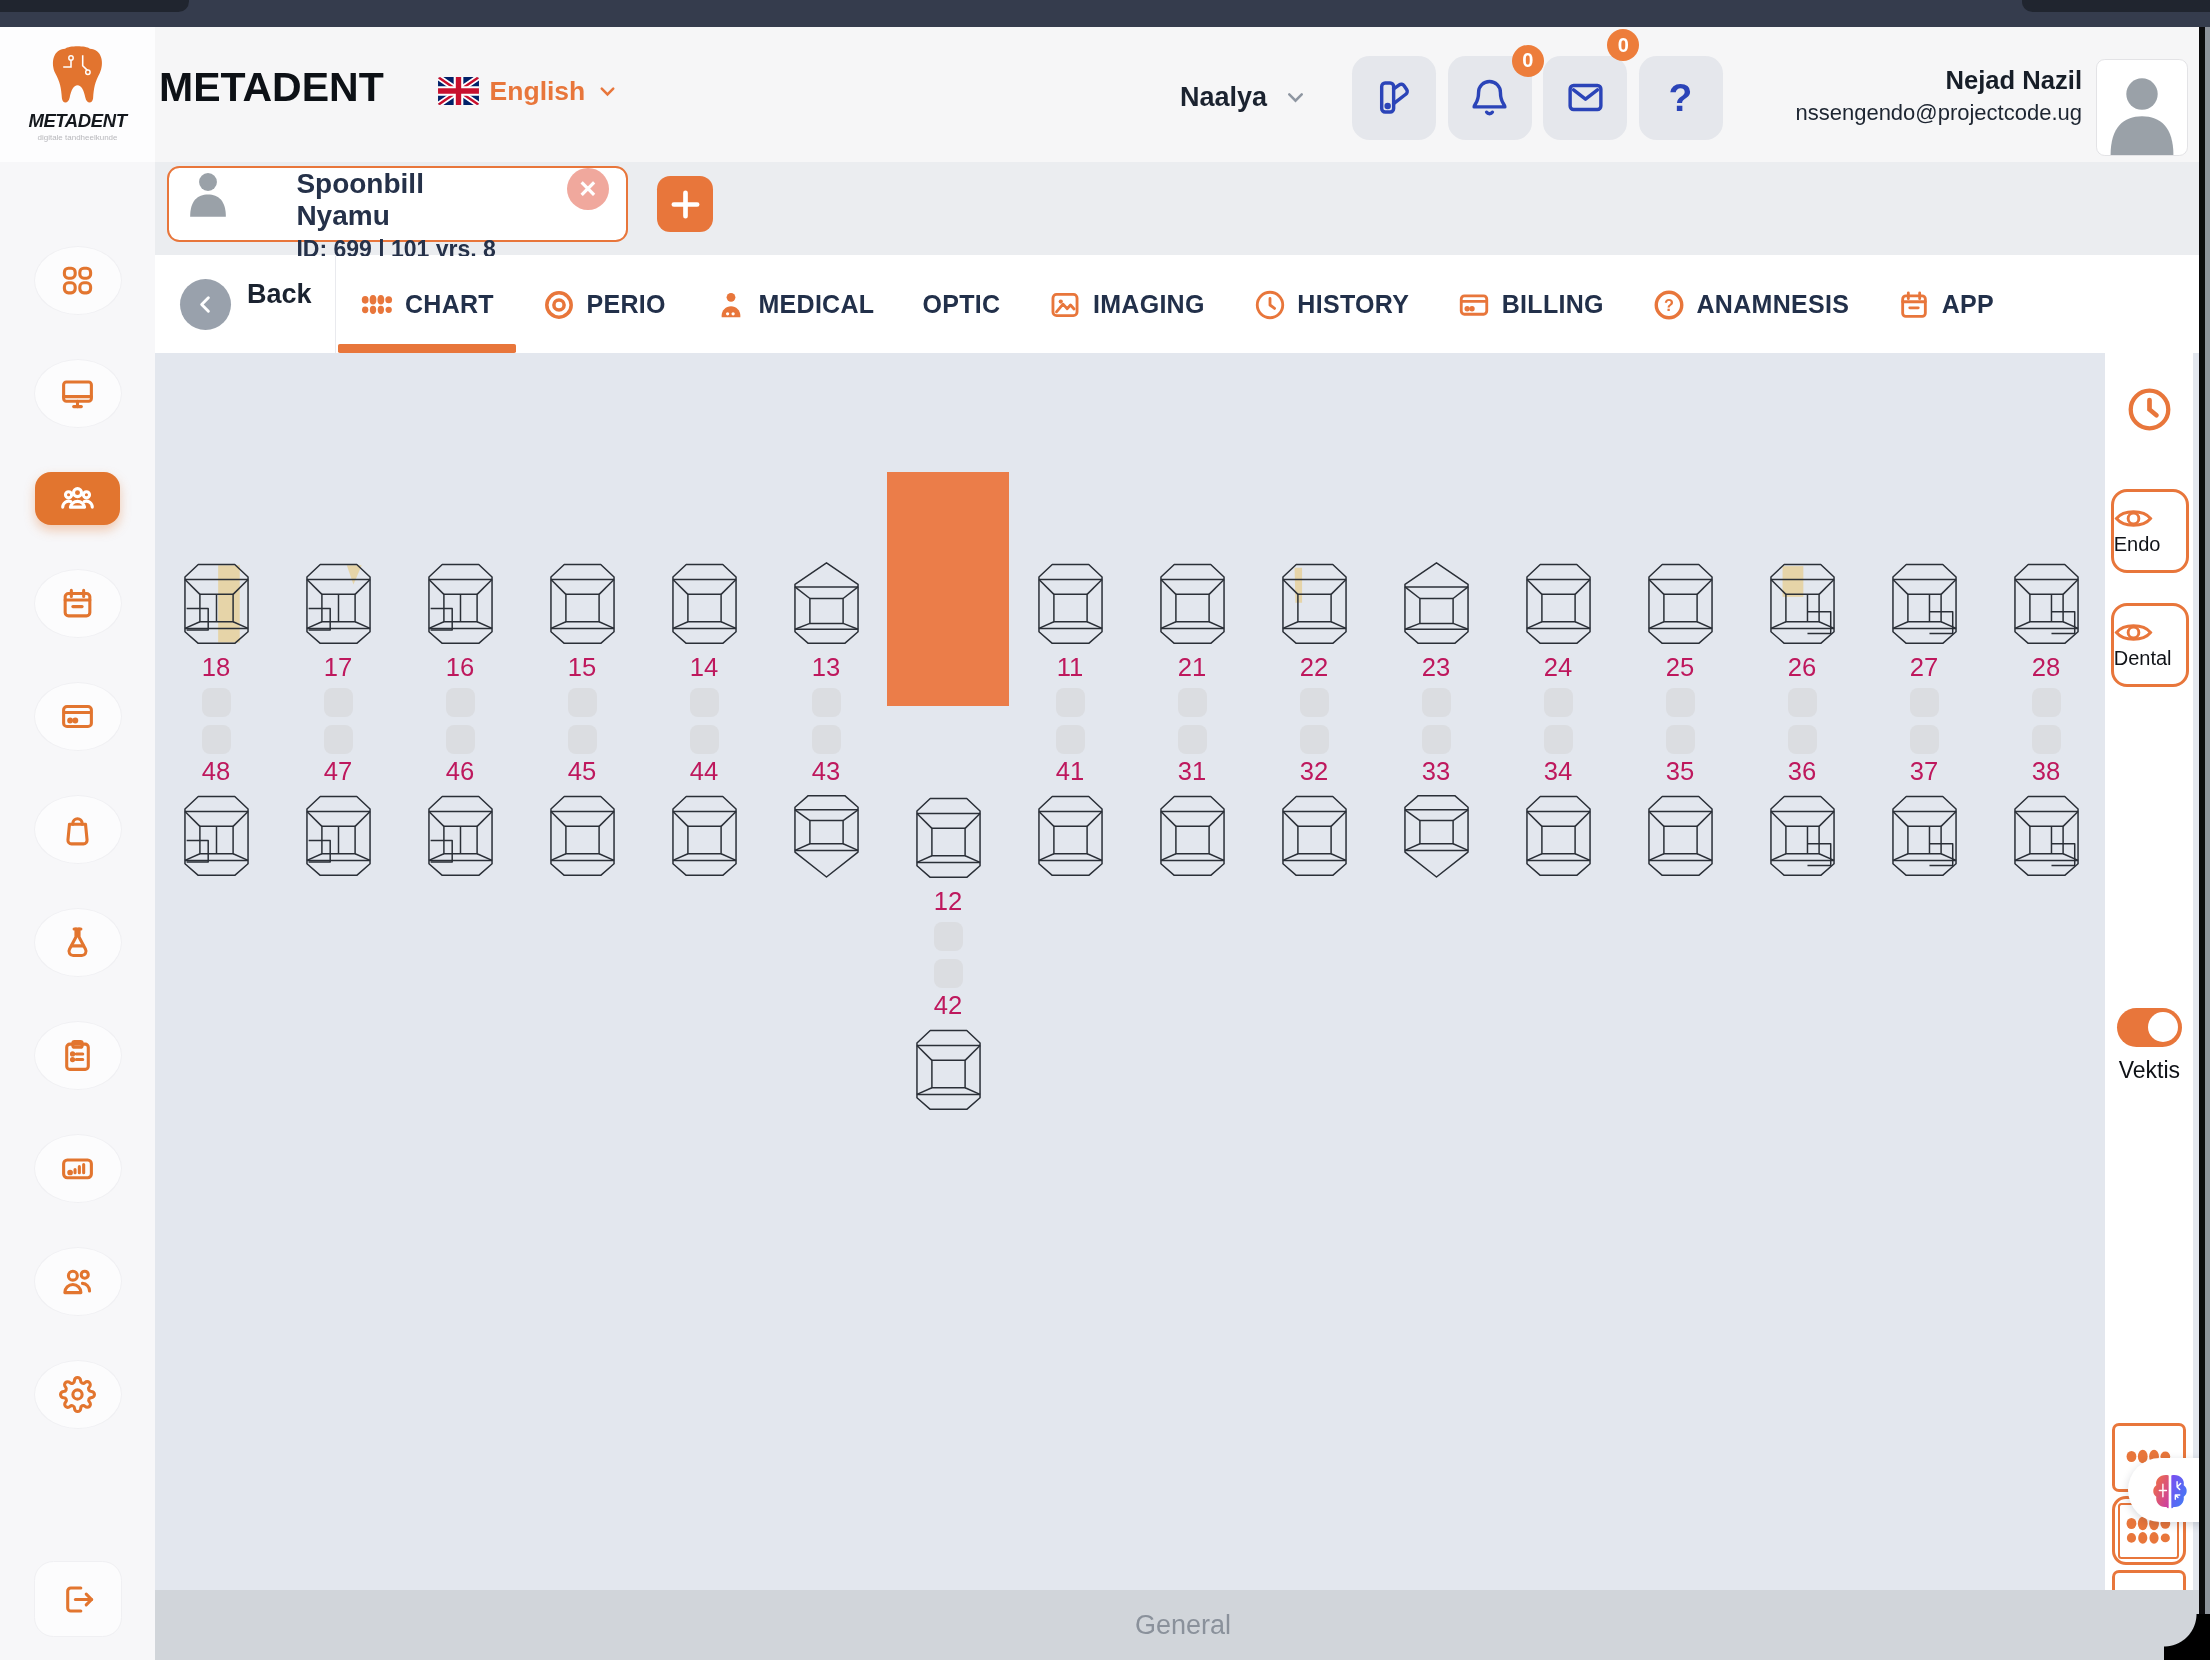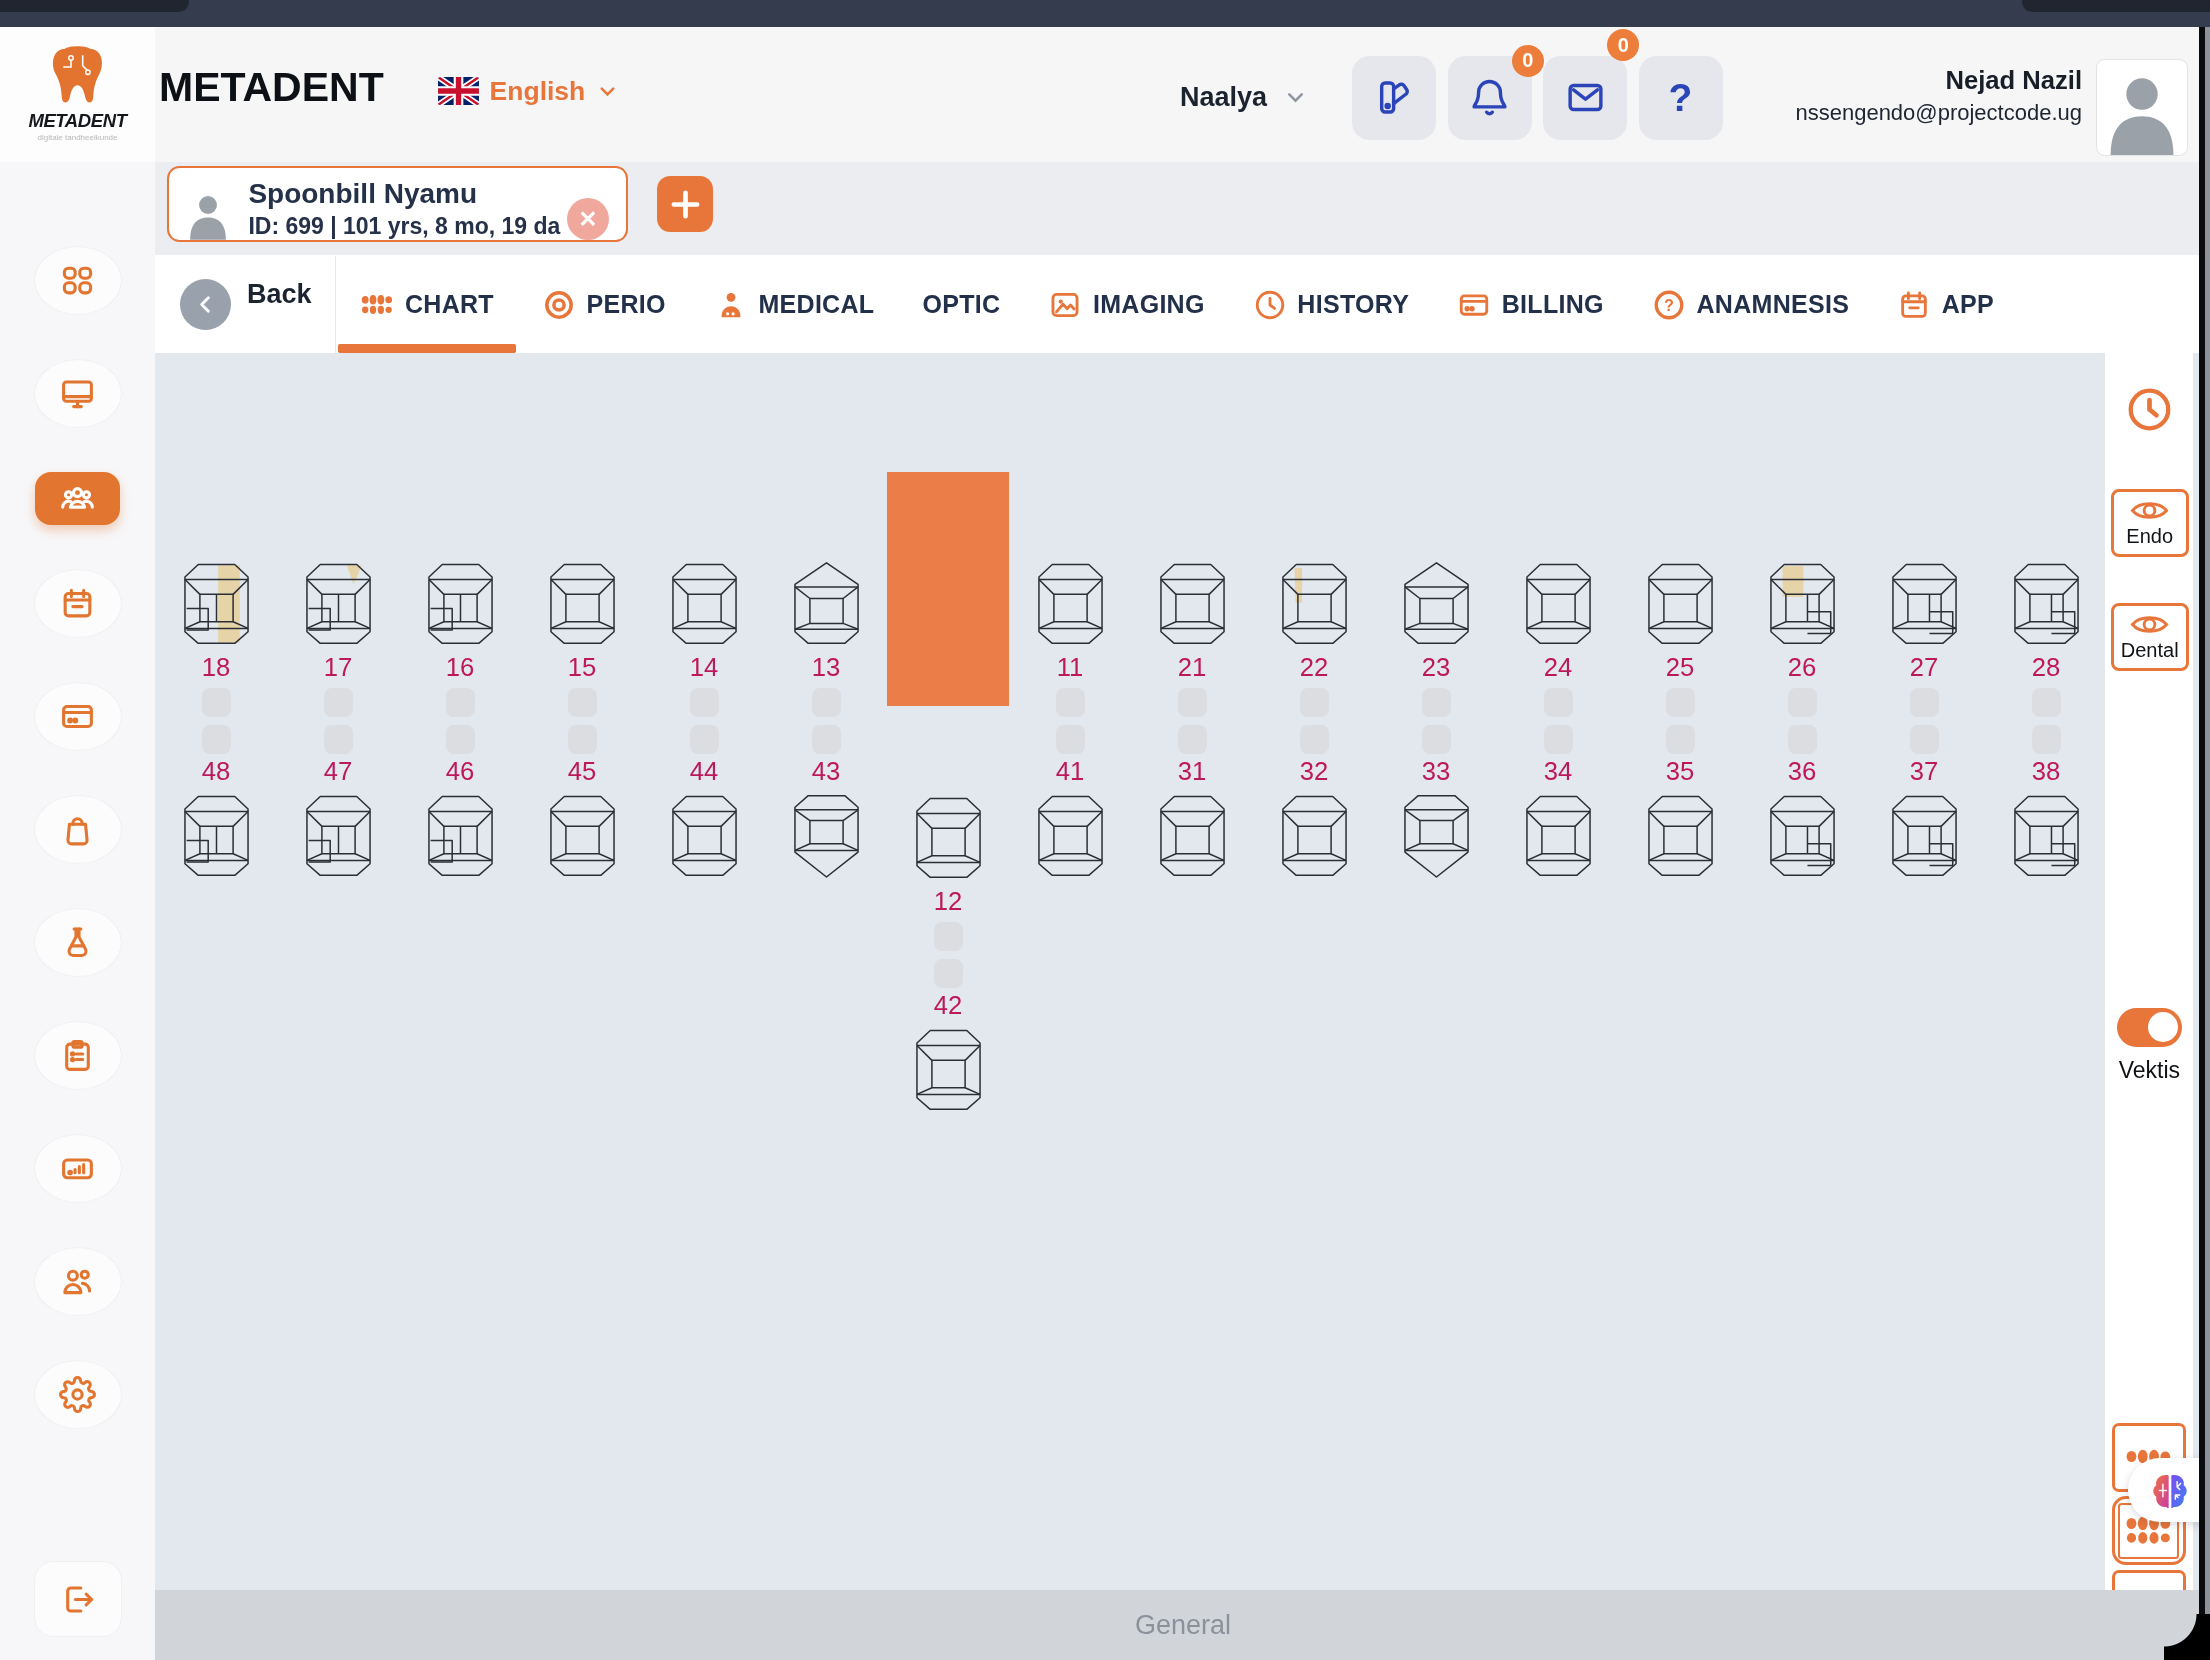--- a/index.html
+++ b/index.html
@@ -54,21 +54,21 @@
   .sb-item.active { width:85px; height:53px; border-radius:16px; background:#E2752F; border:none; color:#fff;
     box-shadow:0 5.3px 10.6px rgba(226,117,47,.35); }
   .sb-logout { position:absolute; bottom:23px; left:34px; width:88px; height:76px; border-radius:19.4px;
     background:#FCFCFD; border:1.8px solid #F0F0F3; display:flex; align-items:center; justify-content:center;
     color:#E2752F; cursor:pointer; }
   .sb-logout svg { width:37px; height:37px; }
 
   
   .patient-bar { position:absolute; left:155px; top:161px; width:2056px; height:94px; background:#EBEDF0; z-index:8; }
   .patient-card { position:absolute; left:12.4px; top:5.3px; width:461px; height:76px; background:#fff;
-    border:2.6px solid #E8763B; border-radius:12.4px; display:flex; align-items:flex-end; padding:0 17.6px; cursor:pointer; }
+    border:2.6px solid #E8763B; border-radius:12.4px; display:flex; align-items:flex-start; padding:0 17.6px; cursor:pointer;gap:48px; }
   .patient-card .p-sil { width:42px; height:49px; flex:0 0 auto; }
   .p-meta { margin-left:19.4px; flex:1; }
   .p-name { font-size:28px; font-weight:700; color:#253149; }
   .p-id { font-size:23px; font-weight:600; color:#253149; margin-top:3.5px; }
   .p-close { width:42px; height:42px; border-radius:50%; background:#F0A89D; color:#fff; display:flex;
     align-items:center; justify-content:center; font-size:23px; font-weight:800; cursor:pointer; flex:0 0 auto; }
   .add-patient { position:absolute; left:502px; top:15px; width:56px; height:56px; border-radius:13.2px;
     background:#E8763B; border:none; color:#fff; cursor:pointer; display:flex; align-items:center; justify-content:center; }
   .add-patient svg { width:35px; height:35px; }
 
@@ -100,22 +100,22 @@
   .tooth-g svg { width:83px; height:93px; display:block; }
   .tooth-num { height:34px; line-height:34px; font-size:25.6px; font-weight:500; color:#be185d; }
   .surface-cb { width:29px; height:29px; border-radius:8px; background:#DBDDE1; cursor:pointer; }
   .surface-cb.cb1 { margin-top:3.5px; }
   .surface-cb.cb2 { margin-top:8px; }
   .tooth-g.lower { margin-top:1.8px; }
 
   
   .rail { position:absolute; right:17.6px; top:0; width:88px; bottom:0; background:#fff; z-index:6; }
   .rail-clock { position:absolute; top:32px; left:19.4px; width:49px; height:49px; color:#E8763B; cursor:pointer; }
-  .rail-btn { position:absolute; left:5.3px; width:78px; height:68px; border:3.5px solid #E8763B; border-radius:8px;
-    background:#fff; display:flex; flex-direction:column; align-items:center; justify-content:center; gap:2.6px; cursor:pointer; }
+  .rail-btn { position:absolute; left:5.3px; width:78px; height:84px; border:3.5px solid #E8763B; border-radius:16px;
+    background:#fff; display:flex; flex-direction:column; align-items:flex-start; justify-content:center; gap:2.6px; cursor:pointer; }
   .rail-btn svg { width:39px; height:25px; color:#E8763B; }
   .rail-btn .rb-label { font-size:20px; color:#101318; }
   .rail-btn.endo { top:136px; }
   .rail-btn.dental { top:250px; }
   .vek-toggle { position:absolute; left:11.5px; top:655px; width:65px; height:39px; border-radius:19.4px;
     background:#E8763B; cursor:pointer; }
   .vek-knob { position:absolute; right:4.4px; top:4.4px; width:30px; height:30px; border-radius:50%; background:#fff; }
   .vek-label { position:absolute; left:0; top:704px; width:88px; text-align:center; font-size:23px; color:#0e1116; }
   .brain-tab { position:absolute; right:0; top:1105px; width:83px; height:64px; background:#fff; z-index:7;
     border-radius:32px 0 0 32px; box-shadow:0 2.6px 8.8px rgba(30,40,60,.18); display:flex; align-items:center;

